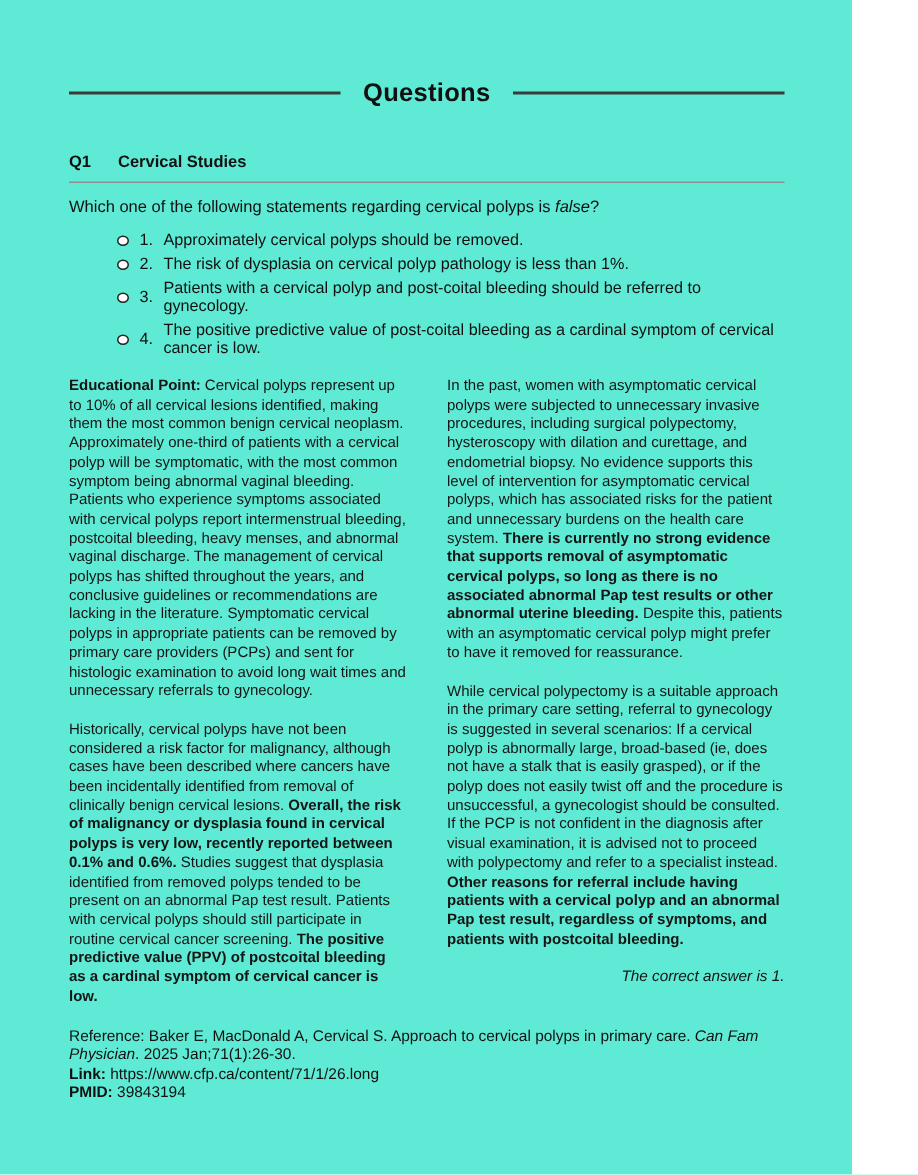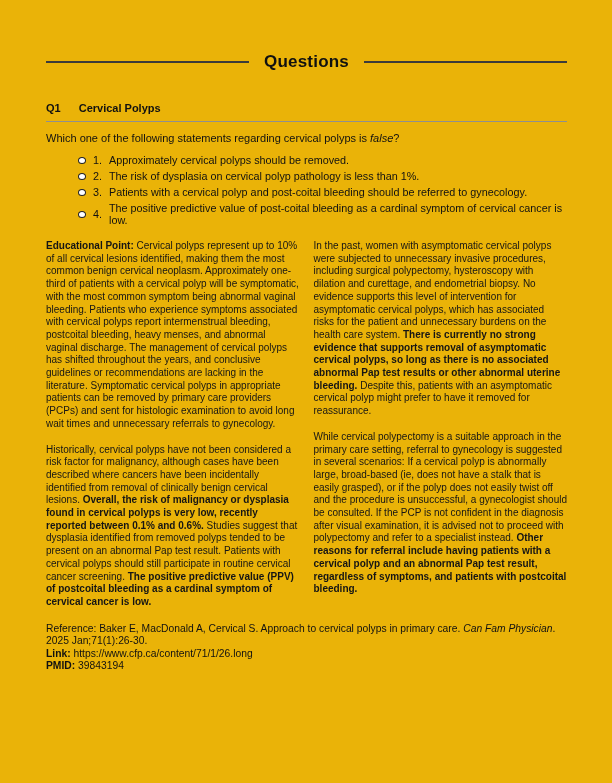--- a/index.html
+++ b/index.html
@@ -1,19 +1,19 @@
 <!DOCTYPE html>
 <html><head>
 <meta charset="utf-8">
 <style>
   html, body { margin:0; padding:0; background:#ffffff; }
   .page {
     position:relative;
-    width:612px; height:783px;
-    background:#eab308;
+    width:568px; height:783px;
+    background:#5eead4;
     color:#1c1c1c;
     font-family:"Liberation Sans","DejaVu Sans",sans-serif;
     overflow:hidden;
     box-sizing:border-box;
   }
   .content { padding:52px 45px 0 46px; }
 
   
   .header-row { display:flex; align-items:center; gap:15px; }
   .header-rule { flex:1; height:2px; background:#3b3b3b; }
@@ -36,21 +36,21 @@
   .option { display:flex; align-items:center; font-size:10.8px; color:#111; }
   .radio {
     width:8px; height:7px; flex:none;
     border:1.2px solid #222; border-radius:50%;
     background:#fff; margin-right:7px; box-sizing:border-box;
   }
   .opt-num { width:16px; flex:none; }
   .opt-text { flex:1; }
 
   
-  .columns { margin-top:14px; display:flex; gap:14px; font-size:10px; line-height:12.7px; color:#151515; }
+  .columns { margin-top:14px; display:flex; gap:27px; font-size:10px; line-height:12.7px; color:#151515; }
   .col { flex:1; min-width:0; }
   .col p { margin:0 0 13px 0; }
   .answer-line { text-align:right; font-style:italic; margin-top:9px; font-size:10.2px; }
 
   
   .reference { margin-top:1px; font-size:10.3px; line-height:12.6px; color:#111; }
   .ref-line { margin:0; }
   .ref-link { color:#111; text-decoration:none; font-weight:400; }
 
   
@@ -70,21 +70,21 @@
   <div class="content">
 
     <div class="header-row">
       <div class="header-rule"></div>
       <h1 class="doc-title">Questions</h1>
       <div class="header-rule"></div>
     </div>
 
     <div class="q-heading">
       <span>Q1</span>
-      <span>Cervical Polyps</span>
+      <span>Cervical Studies</span>
     </div>
 
     <p class="stem"><span>Which </span><span style="">one</span><span> of the following statements regarding cervical polyps is </span><span style="font-style: italic;">false</span><span>?</span></p>
 
     <div class="options">
       <div class="option">
         <span class="radio"></span>
         <span class="opt-num">1.</span>
         <span class="opt-text">Approximately cervical polyps should be removed.</span>
       </div>
@@ -106,20 +106,21 @@
     </div>
 
     <div class="columns">
       <div class="col">
         <p><span style="font-weight: 700;">Educational Point: </span><span>Cervical polyps represent up to 10% of all cervical lesions identified, making them the most common benign cervical neoplasm. Approximately one-third of patients with a cervical polyp will be symptomatic, with the most common symptom being abnormal vaginal bleeding. Patients who experience symptoms associated with cervical polyps report intermenstrual bleeding, postcoital bleeding, heavy menses, and abnormal vaginal discharge. The management of cervical polyps has shifted throughout the years, and conclusive guidelines or recommendations are lacking in the literature. Symptomatic cervical polyps in appropriate patients can be removed by primary care providers (PCPs) and sent for histologic examination to avoid long wait times and unnecessary referrals to gynecology.</span></p>
         <p><span>Historically, cervical polyps have not been considered a risk factor for malignancy, although cases have been described where cancers have been incidentally identified from removal of clinically benign cervical lesions. </span><span style="font-weight: 700;">Overall, the risk of malignancy or dysplasia found in cervical polyps is very low, recently reported between 0.1% and 0.6%.</span><span> Studies suggest that dysplasia identified from removed polyps tended to be present on an abnormal Pap test result. Patients with cervical polyps should still participate in routine cervical cancer screening. </span><span style="font-weight: 700;">The positive predictive value (PPV) of postcoital bleeding as a cardinal symptom of cervical cancer is low.</span></p>
       </div>
       <div class="col">
         <p><span>In the past, women with asymptomatic cervical polyps were subjected to unnecessary invasive procedures, including surgical polypectomy, hysteroscopy with dilation and curettage, and endometrial biopsy. No evidence supports this level of intervention for asymptomatic cervical polyps, which has associated risks for the patient and unnecessary burdens on the health care system. </span><span style="font-weight: 700;">There is currently no strong evidence that supports removal of asymptomatic cervical polyps, so long as there is no associated abnormal Pap test results or other abnormal uterine bleeding.</span><span> Despite this, patients with an asymptomatic cervical polyp might prefer to have it removed for reassurance.</span></p>
         <p><span>While cervical polypectomy is a suitable approach in the primary care setting, referral to gynecology is suggested in several scenarios: If a cervical polyp is abnormally large, broad-based (ie, does not have a stalk that is easily grasped), or if the polyp does not easily twist off and the procedure is unsuccessful, a gynecologist should be consulted. If the PCP is not confident in the diagnosis after visual examination, it is advised not to proceed with polypectomy and refer to a specialist instead. </span><span style="font-weight: 700;">Other reasons for referral include having patients with a cervical polyp and an abnormal Pap test result, regardless of symptoms, and patients with postcoital bleeding.</span></p>
+        <div class="answer-line">The correct answer is 1.</div>
       </div>
     </div>
 
     <div class="reference">
       <p class="ref-line"><span style="font-weight: 400;">Reference: </span><span>Baker E, MacDonald A, Cervical S. Approach to cervical polyps in primary care. </span><span style="font-style: italic;">Can Fam Physician</span><span>. 2025 Jan;71(1):26-30.</span></p>
       <p class="ref-line"><b>Link:</b> <a class="ref-link" href="#">https://www.cfp.ca/content/71/1/26.long</a></p>
       <p class="ref-line"><b>PMID:</b> <span>39843194</span></p>
     </div>
 
   </div>

